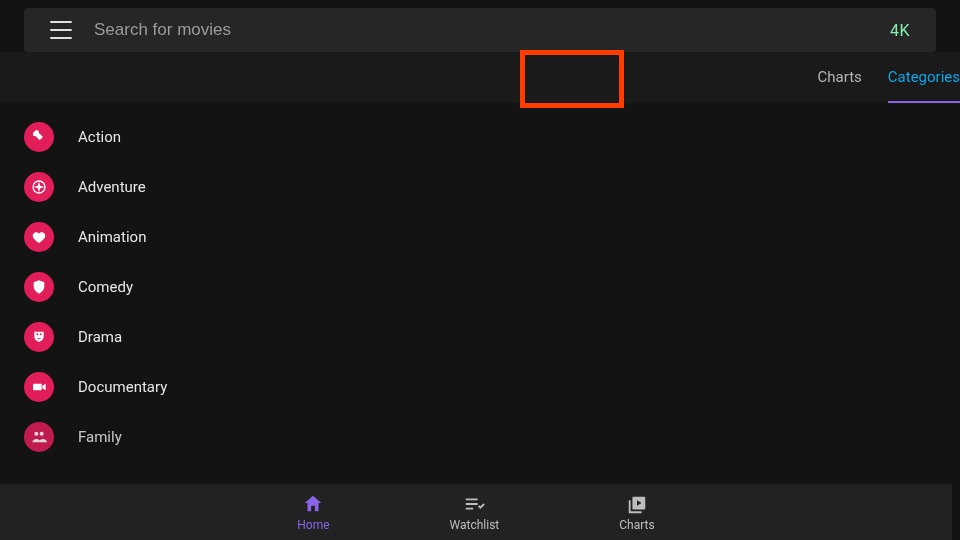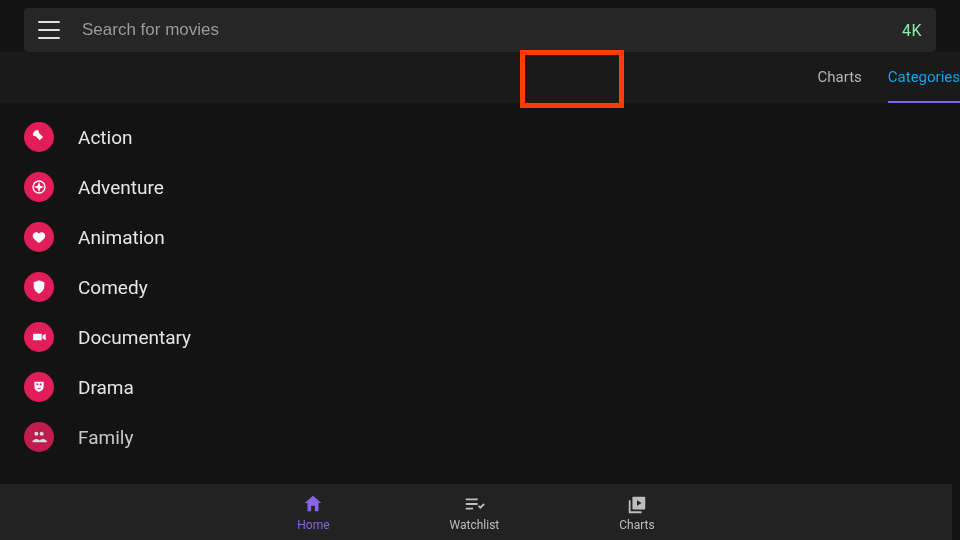--- a/index.html
+++ b/index.html
@@ -5,21 +5,21 @@
   * { box-sizing: border-box; margin: 0; padding: 0; }
   html, body { width: 960px; height: 540px; overflow: hidden; background:#131313; font-family: Roboto, Arial, sans-serif; color:#e0e0e0; }
   .top-bar {
     position: relative;
     margin: 8px 24px 0 24px;
     height: 44px;
     background:#262626;
     border-radius: 4px;
     display:flex;
     align-items:center;
-    padding: 0 14px;
+    padding: 0 26px;
   }
   .hamburger {
     width:22px; height:18px; display:flex; flex-direction:column; justify-content:space-between; cursor:pointer;
   }
   .hamburger span { display:block; height:2px; background:#e0e0e0; border-radius:1px; }
   .search-input {
     flex:1;
     margin-left: 22px;
     background:transparent;
     border:none;
@@ -84,21 +84,21 @@
     cursor:pointer;
   }
   .cat-icon {
     width:30px; height:30px;
     border-radius:50%;
     background:#e11d5a;
     display:flex; align-items:center; justify-content:center;
     flex-shrink:0;
   }
   .cat-icon svg { width:16px; height:16px; fill:#fff; }
-  .cat-label { font-size:19px; color:#e6e6e6; }
+  .cat-label { font-size:15px; color:#e6e6e6; }
 
   .bottom-nav {
     position:absolute;
     left:0; right:8px; bottom:0;
     height:56px;
     background:#222222;
     display:flex;
     justify-content:center;
     align-items:center;
     gap:120px;
@@ -170,34 +170,34 @@
           <path d="M12 2l8 3v6c0 5-3.5 9-8 11-4.5-2-8-6-8-11V5z"></path>
         </svg>
     </div>
     <span class="cat-label">Comedy</span>
   </div>
 
 
   <div class="category-row">
     <div class="cat-icon">
       <svg viewBox="0 0 24 24">
+          <path d="M5 4h14v7c0 4-3 8-7 8s-7-4-7-8V4zm3 4a1.5 1.5 0 103 0 1.5 1.5 0 00-3 0zm5 0a1.5 1.5 0 103 0 1.5 1.5 0 00-3 0zM9 14c1 2 5 2 6 0H9z"></path>
+        </svg>
+    </div>
+    <span class="cat-label">Drama</span>
+  </div>
+
+  <div class="category-row">
+    <div class="cat-icon">
+      <svg viewBox="0 0 24 24">
           <rect x="3" y="7" width="13" height="10" rx="1"></rect>
           <path d="M17 10l5-3v10l-5-3z"></path>
         </svg>
     </div>
     <span class="cat-label">Documentary</span>
-  </div>
-
-  <div class="category-row">
-    <div class="cat-icon">
-      <svg viewBox="0 0 24 24">
-          <path d="M5 4h14v7c0 4-3 8-7 8s-7-4-7-8V4zm3 4a1.5 1.5 0 103 0 1.5 1.5 0 00-3 0zm5 0a1.5 1.5 0 103 0 1.5 1.5 0 00-3 0zM9 14c1 2 5 2 6 0H9z"></path>
-        </svg>
-    </div>
-    <span class="cat-label">Drama</span>
   </div>
 
   <div class="category-row" style="opacity:.85;">
     <div class="cat-icon">
       <svg viewBox="0 0 24 24">
           <circle cx="8" cy="7" r="3"></circle>
           <circle cx="16" cy="7" r="3"></circle>
           <path d="M2 20c0-3 3-5 6-5s6 2 6 5H2zm10 0c0-3 3-5 6-5s6 2 6 5H12z"></path>
         </svg>
     </div>

